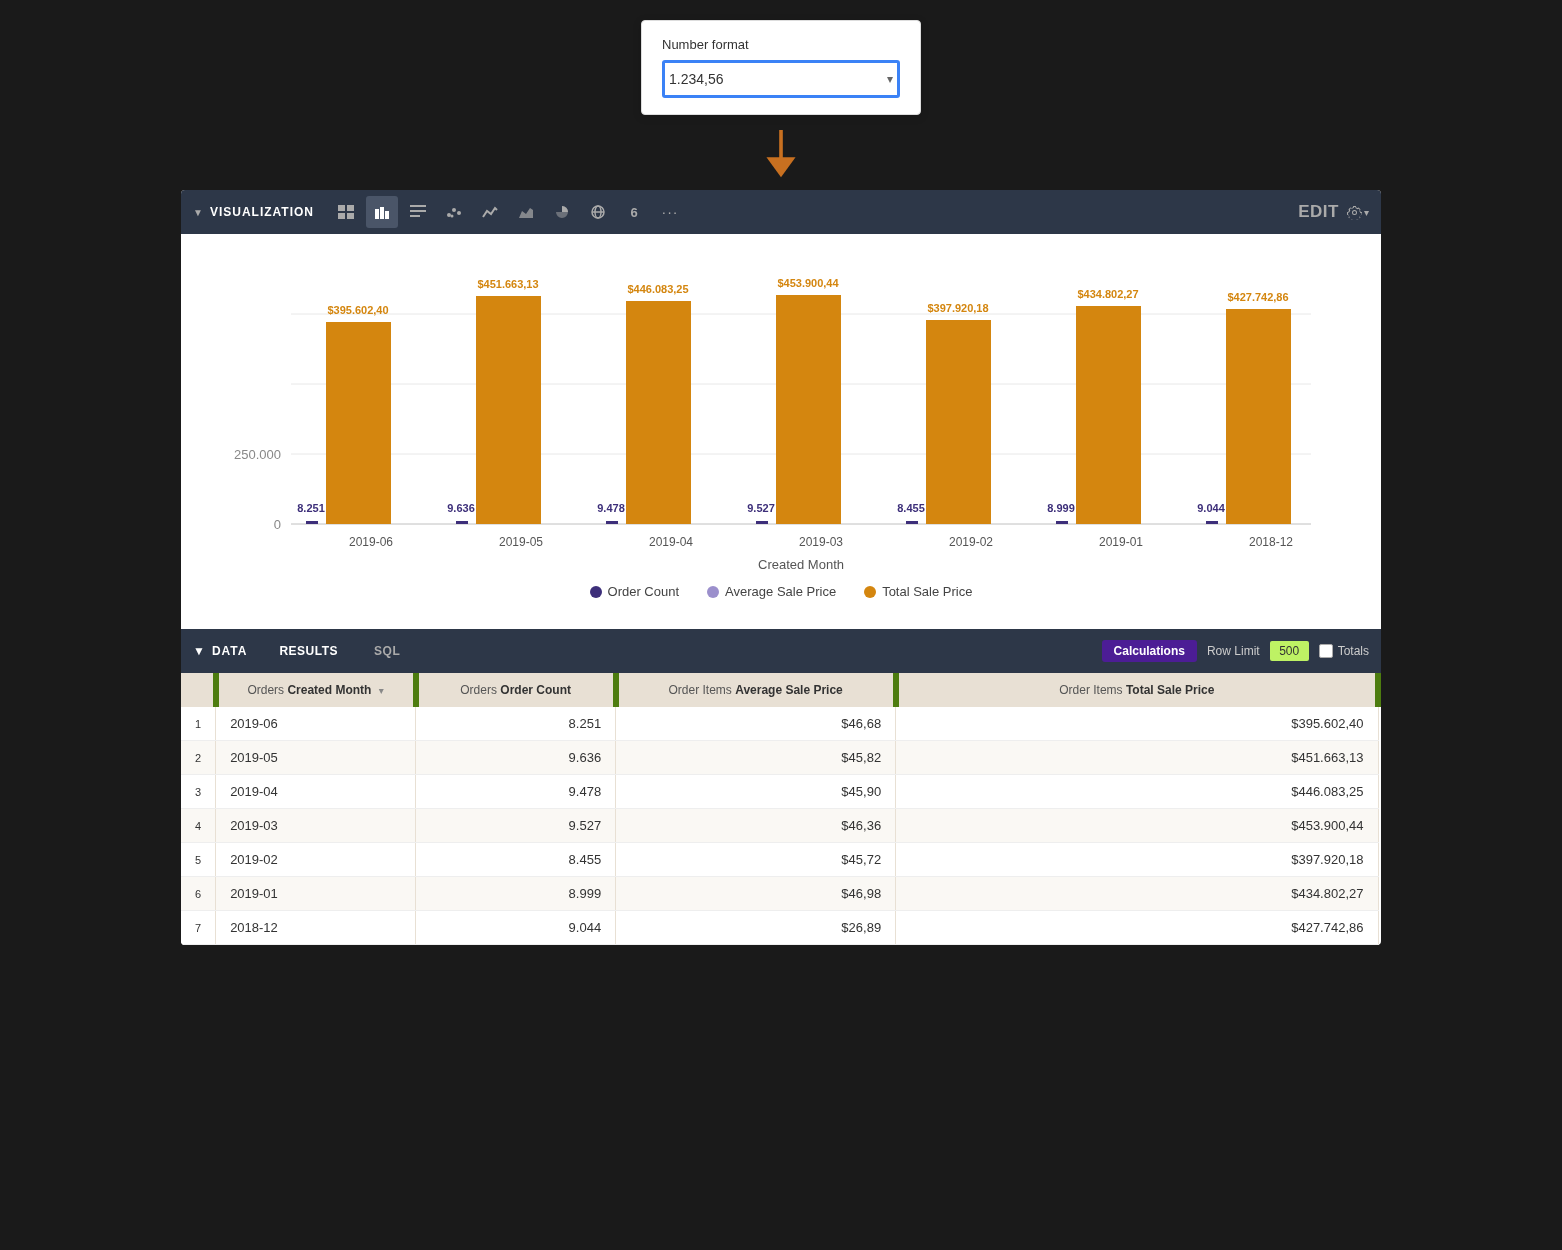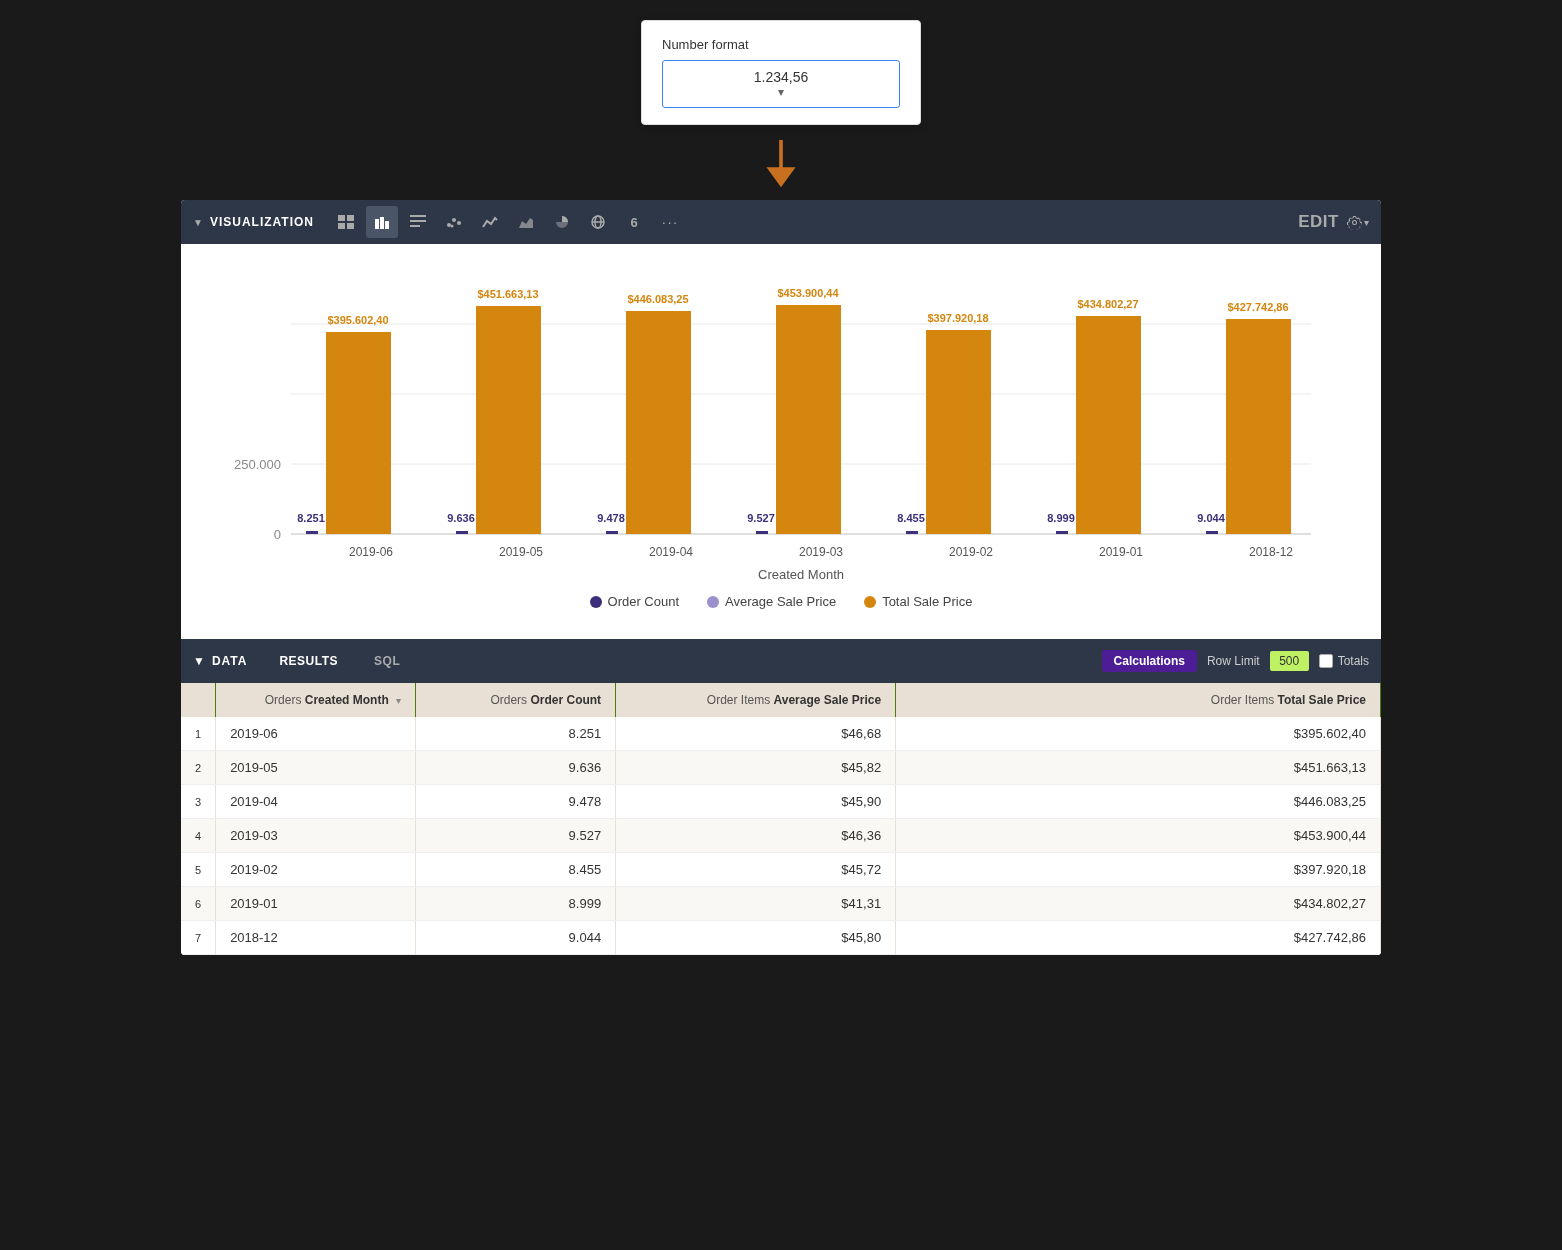--- a/index.html
+++ b/index.html
@@ -23,31 +23,30 @@
       margin-bottom: 10px;
       box-shadow: 0 2px 8px rgba(0,0,0,0.15);
     }
     .number-format-label {
       font-size: 13px;
       color: #333;
       margin-bottom: 8px;
     }
     .number-format-select {
       width: 100%;
-      border: 1px solid #3b82f6;
+      border: 3px solid #3b82f6;
       border-radius: 3px;
-      padding: 8px 24px;
+      padding: 8px 4px;
       font-size: 14px;
       color: #333;
       display: flex;
       justify-content: space-between;
       align-items: center;
       cursor: pointer;
       background: white;
-      flex-direction: column;
     }
     .number-format-select .chevron {
       color: #666;
       font-size: 12px;
     }
 
     
     .arrow-down {
       display: flex;
       justify-content: center;
@@ -244,24 +243,24 @@
 
     
     .data-table {
       width: 100%;
       border-collapse: collapse;
       font-size: 13px;
     }
     .data-table th {
       background: #e8e0d4;
       padding: 10px 14px;
-      text-align: right;
+      text-align: center;
       font-weight: 400;
       color: #555;
-      border-right: 1px solid #4d7c0f;
+      border-right: 6px solid #4d7c0f;
       font-size: 12px;
     }
     .data-table th strong {
       font-weight: 700;
       color: #333;
     }
     .data-table th .sort-icon {
       margin-left: 4px;
       color: #888;
       font-size: 10px;
@@ -553,27 +552,27 @@
       <td class="row-num">5</td>
       <td class="col-date">2019-02</td>
       <td class="col-count td-right">8.455</td>
       <td class="col-avg td-right">$45,72</td>
       <td class="col-total td-right">$397.920,18</td>
     </tr>
           <tr>
       <td class="row-num">6</td>
       <td class="col-date">2019-01</td>
       <td class="col-count td-right">8.999</td>
-      <td class="col-avg td-right">$41,31</td>
+      <td class="col-avg td-right">$46,98</td>
       <td class="col-total td-right">$434.802,27</td>
     </tr>
           <tr>
       <td class="row-num">7</td>
       <td class="col-date">2018-12</td>
       <td class="col-count td-right">9.044</td>
-      <td class="col-avg td-right">$45,80</td>
+      <td class="col-avg td-right">$26,89</td>
       <td class="col-total td-right">$427.742,86</td>
     </tr>
         </tbody>
     </table>
   </div>
 
 </div>
 
 </body></html>

